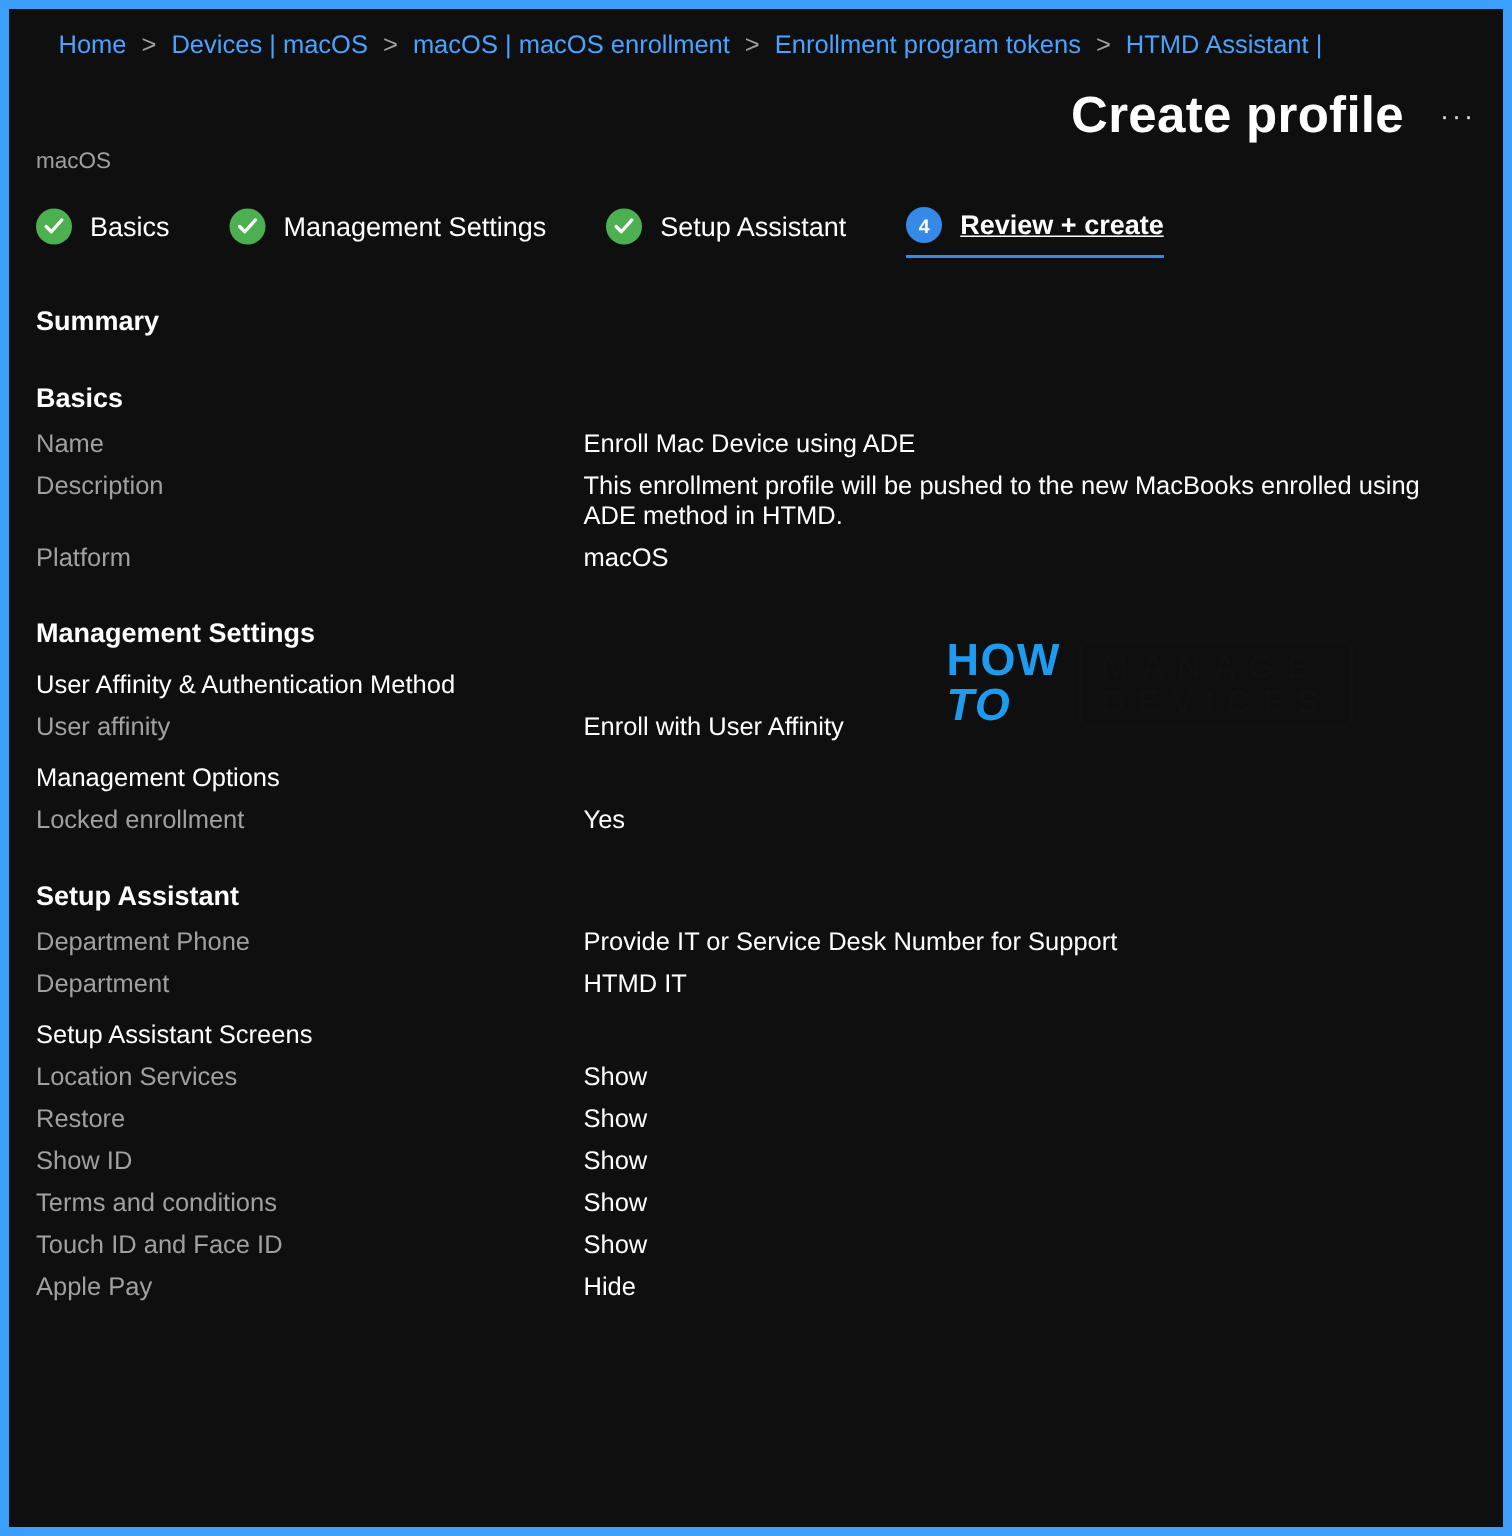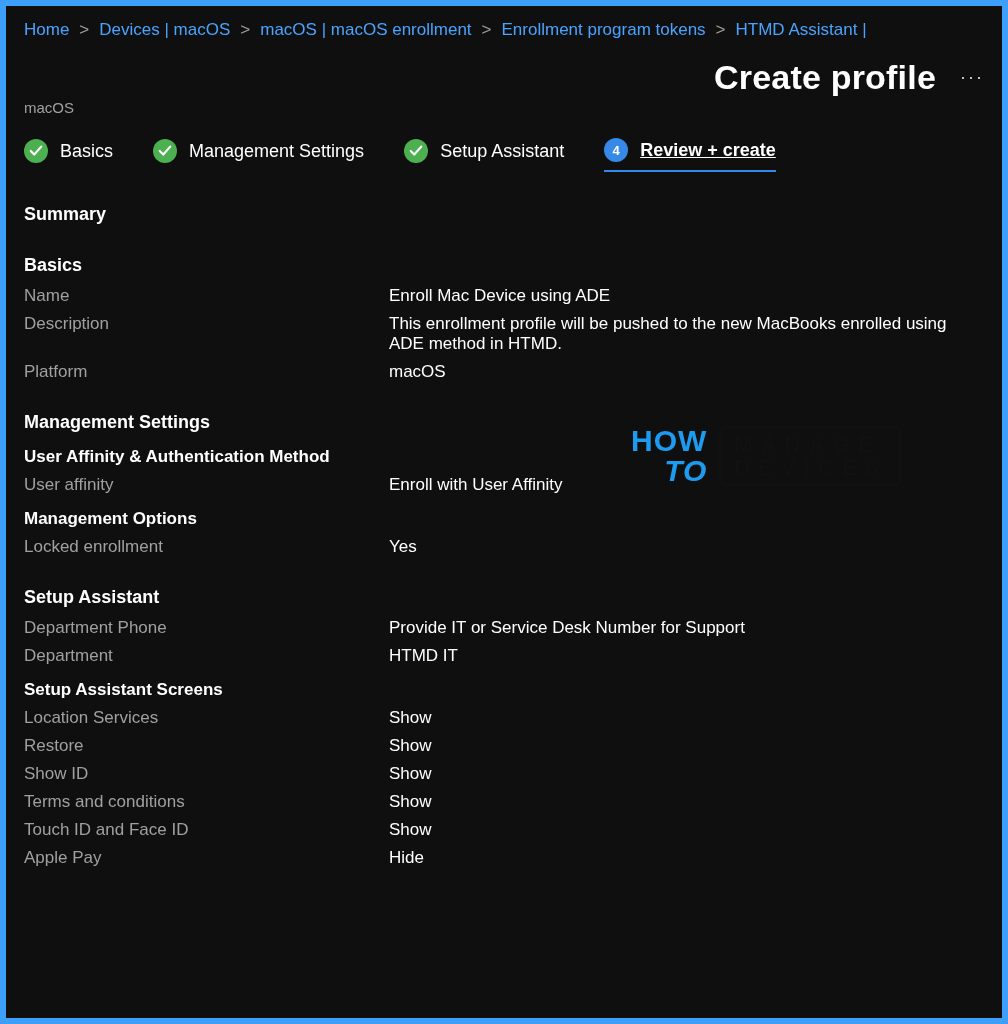--- a/index.html
+++ b/index.html
@@ -34,20 +34,21 @@
   .breadcrumb{
     display:flex;
     align-items:center;
     flex-wrap:nowrap;
     gap:10px;
     color:var(--muted);
     font-size:17px;
     padding-top:6px;
     white-space:nowrap;
     overflow:hidden;
+    margin-left:15px;
   }
   .breadcrumb a{color:var(--link);text-decoration:none;}
   .breadcrumb .sep{color:var(--muted);}
 
   
   .title-row{
     display:flex;
     align-items:center;
     gap:24px;
     margin-top:18px;
@@ -98,21 +99,21 @@
   .badge.num{background:var(--accent);color:#fff;font-size:13px;}
 
   
   h2.section{
     font-size:18px;
     font-weight:600;
     margin:30px 0 10px 0;
   }
   h3.subsection{
     font-size:17px;
-    font-weight:700;
+    font-weight:400;
     color:var(--fg);
     margin:14px 0 6px 0;
   }
 
   
   .kv{
     display:flex;
     align-items:flex-start;
     margin:8px 0;
     font-size:17px;
@@ -132,21 +133,20 @@
   .watermark{
     position:absolute;
     top:420px;
     right:100px;
     display:flex;
     align-items:center;
     gap:12px;
     pointer-events:none;
   }
   .wm-left{
-    text-align:right;
     font-family:"Arial Narrow", Arial, sans-serif;
     font-weight:800;
     line-height:1;
     margin-left:43px;
   }
   .wm-left .l1{color:#1d9bf0;font-size:30px;letter-spacing:1px;}
   .wm-left .l2{color:#1d9bf0;font-size:30px;letter-spacing:1px;font-style:italic;}
   .wm-box{
     border:3px solid #111;
     border-radius:6px;

